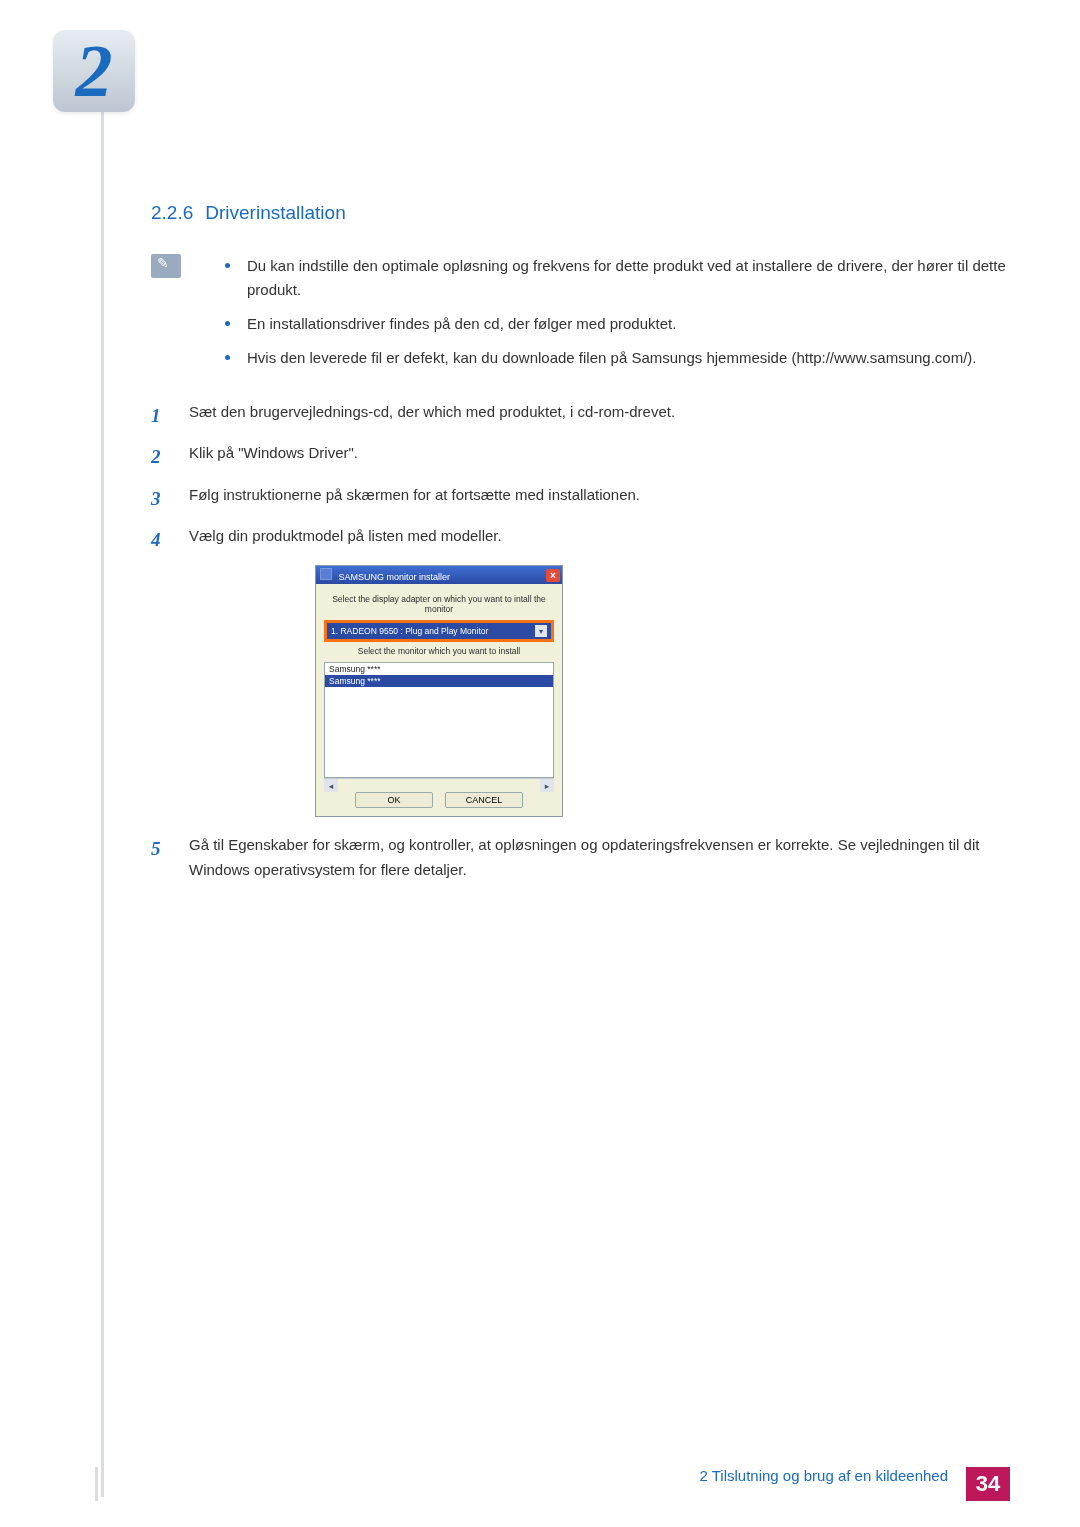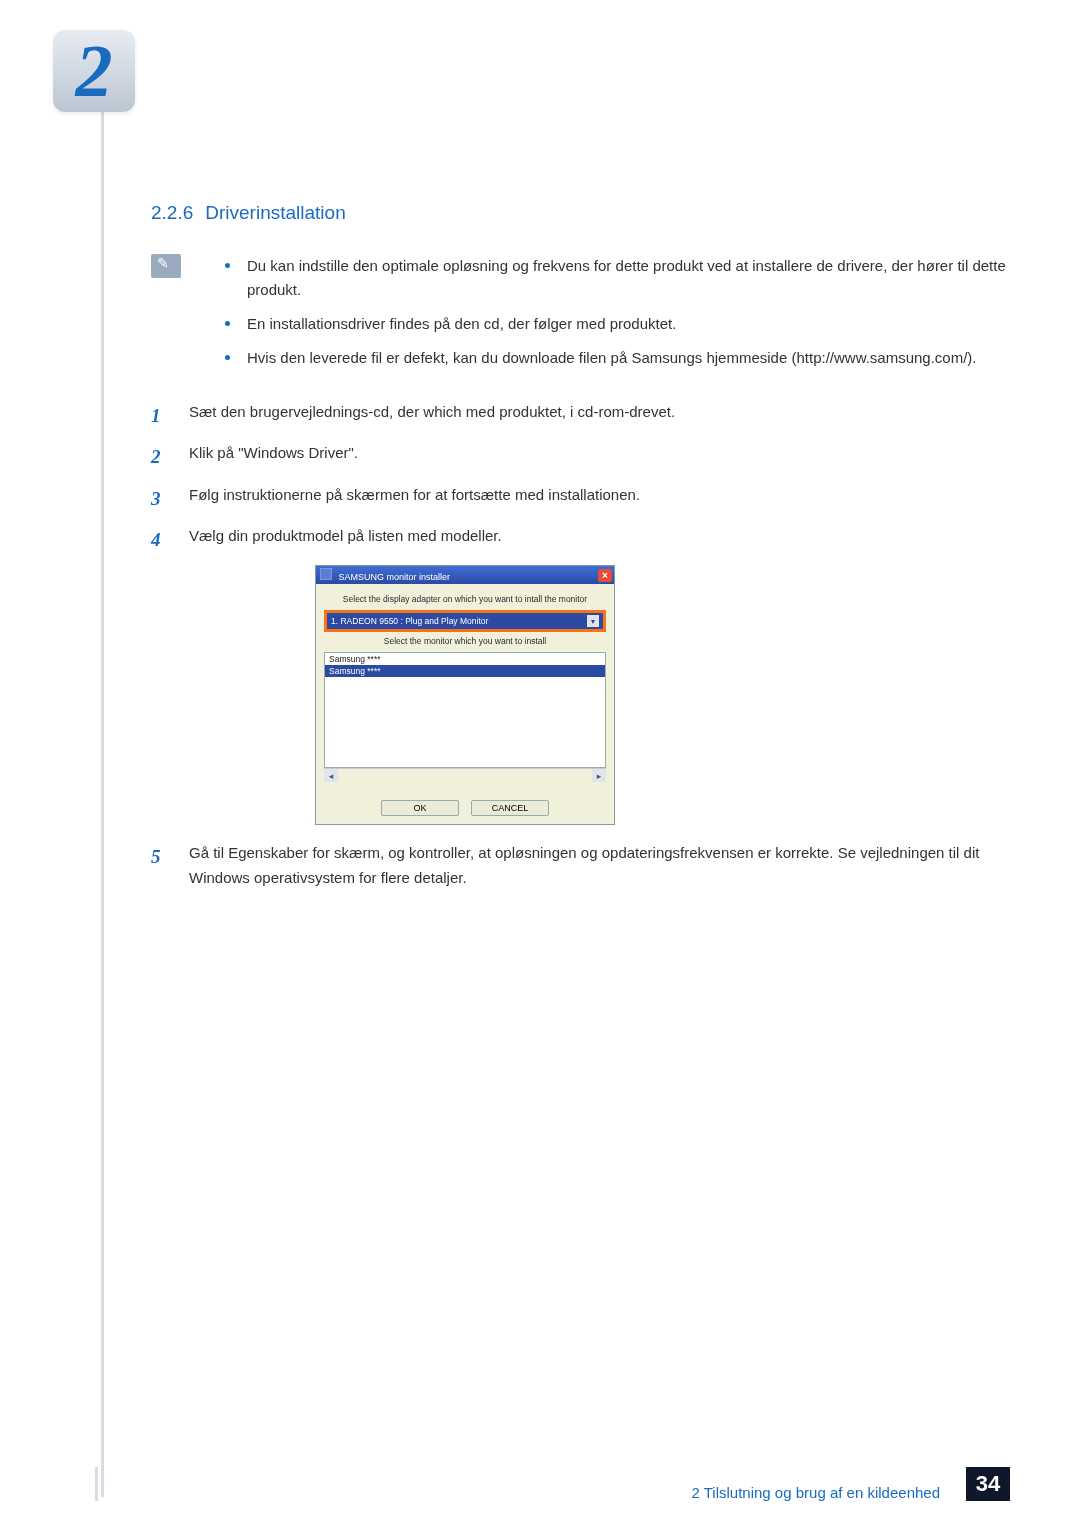--- a/index.html
+++ b/index.html
@@ -120,21 +120,21 @@
     font-size: 19px;
     flex: none;
     width: 18px;
   }
   .ordered-list .body { flex: 1; }
 
   .installer-wrap {
     margin: 8px 0 16px 220px;
   }
   .installer {
-    width: 300px;
+    width: 248px;
     border: 1px solid #8a97a8;
     background: #f1f0da;
     font-size: 9px;
     color: #333;
   }
   .installer-title {
     background: linear-gradient(180deg,#3f6fd4,#2a4aa3);
     color: #fff;
     display: flex;
     align-items: center;
@@ -183,54 +183,54 @@
     justify-content: space-between;
     border-top: 1px solid #c4cbd4;
   }
   .scroll-row .arr {
     width: 14px; height: 13px;
     background: #dfe5ea;
     color: #4a5b70;
     display: inline-flex; align-items: center; justify-content: center;
     font-size: 9px;
   }
-  .installer-btns { display: flex; justify-content: center; gap: 12px; margin-top: 18px; }
+  .installer-btns { display: flex; justify-content: center; gap: 12px; margin-top: 0; }
   .installer-btns button {
     font-size: 9px;
     padding: 2px 0;
     width: 78px;
     border: 1px solid #9aa;
     background: #ecebd5;
     border-radius: 2px;
   }
 
   .footer {
     position: absolute;
     left: 95px; right: 70px; bottom: 26px;
     height: 34px;
     display: flex;
     align-items: center;
     justify-content: flex-end;
     border-left: 3px solid #d8dde3;
   }
   .footer-inner {
     display: flex;
-    align-items: flex-end;
-    gap: 12px;
+    align-items: flex-start;
+    gap: 4px;
   }
   .footer-text {
     color: #1a6bbf;
     font-weight: 500;
     font-size: 15px;
     padding-right: 14px;
   }
   .page-num {
     width: 44px;
     height: 34px;
-    background: #0f172a;
+    background: #be185d;
     color: #fff;
     font-weight: bold;
     font-size: 22px;
     display: flex;
     align-items: center;
     justify-content: center;
   }
 </style>
 </head>
 <body>

